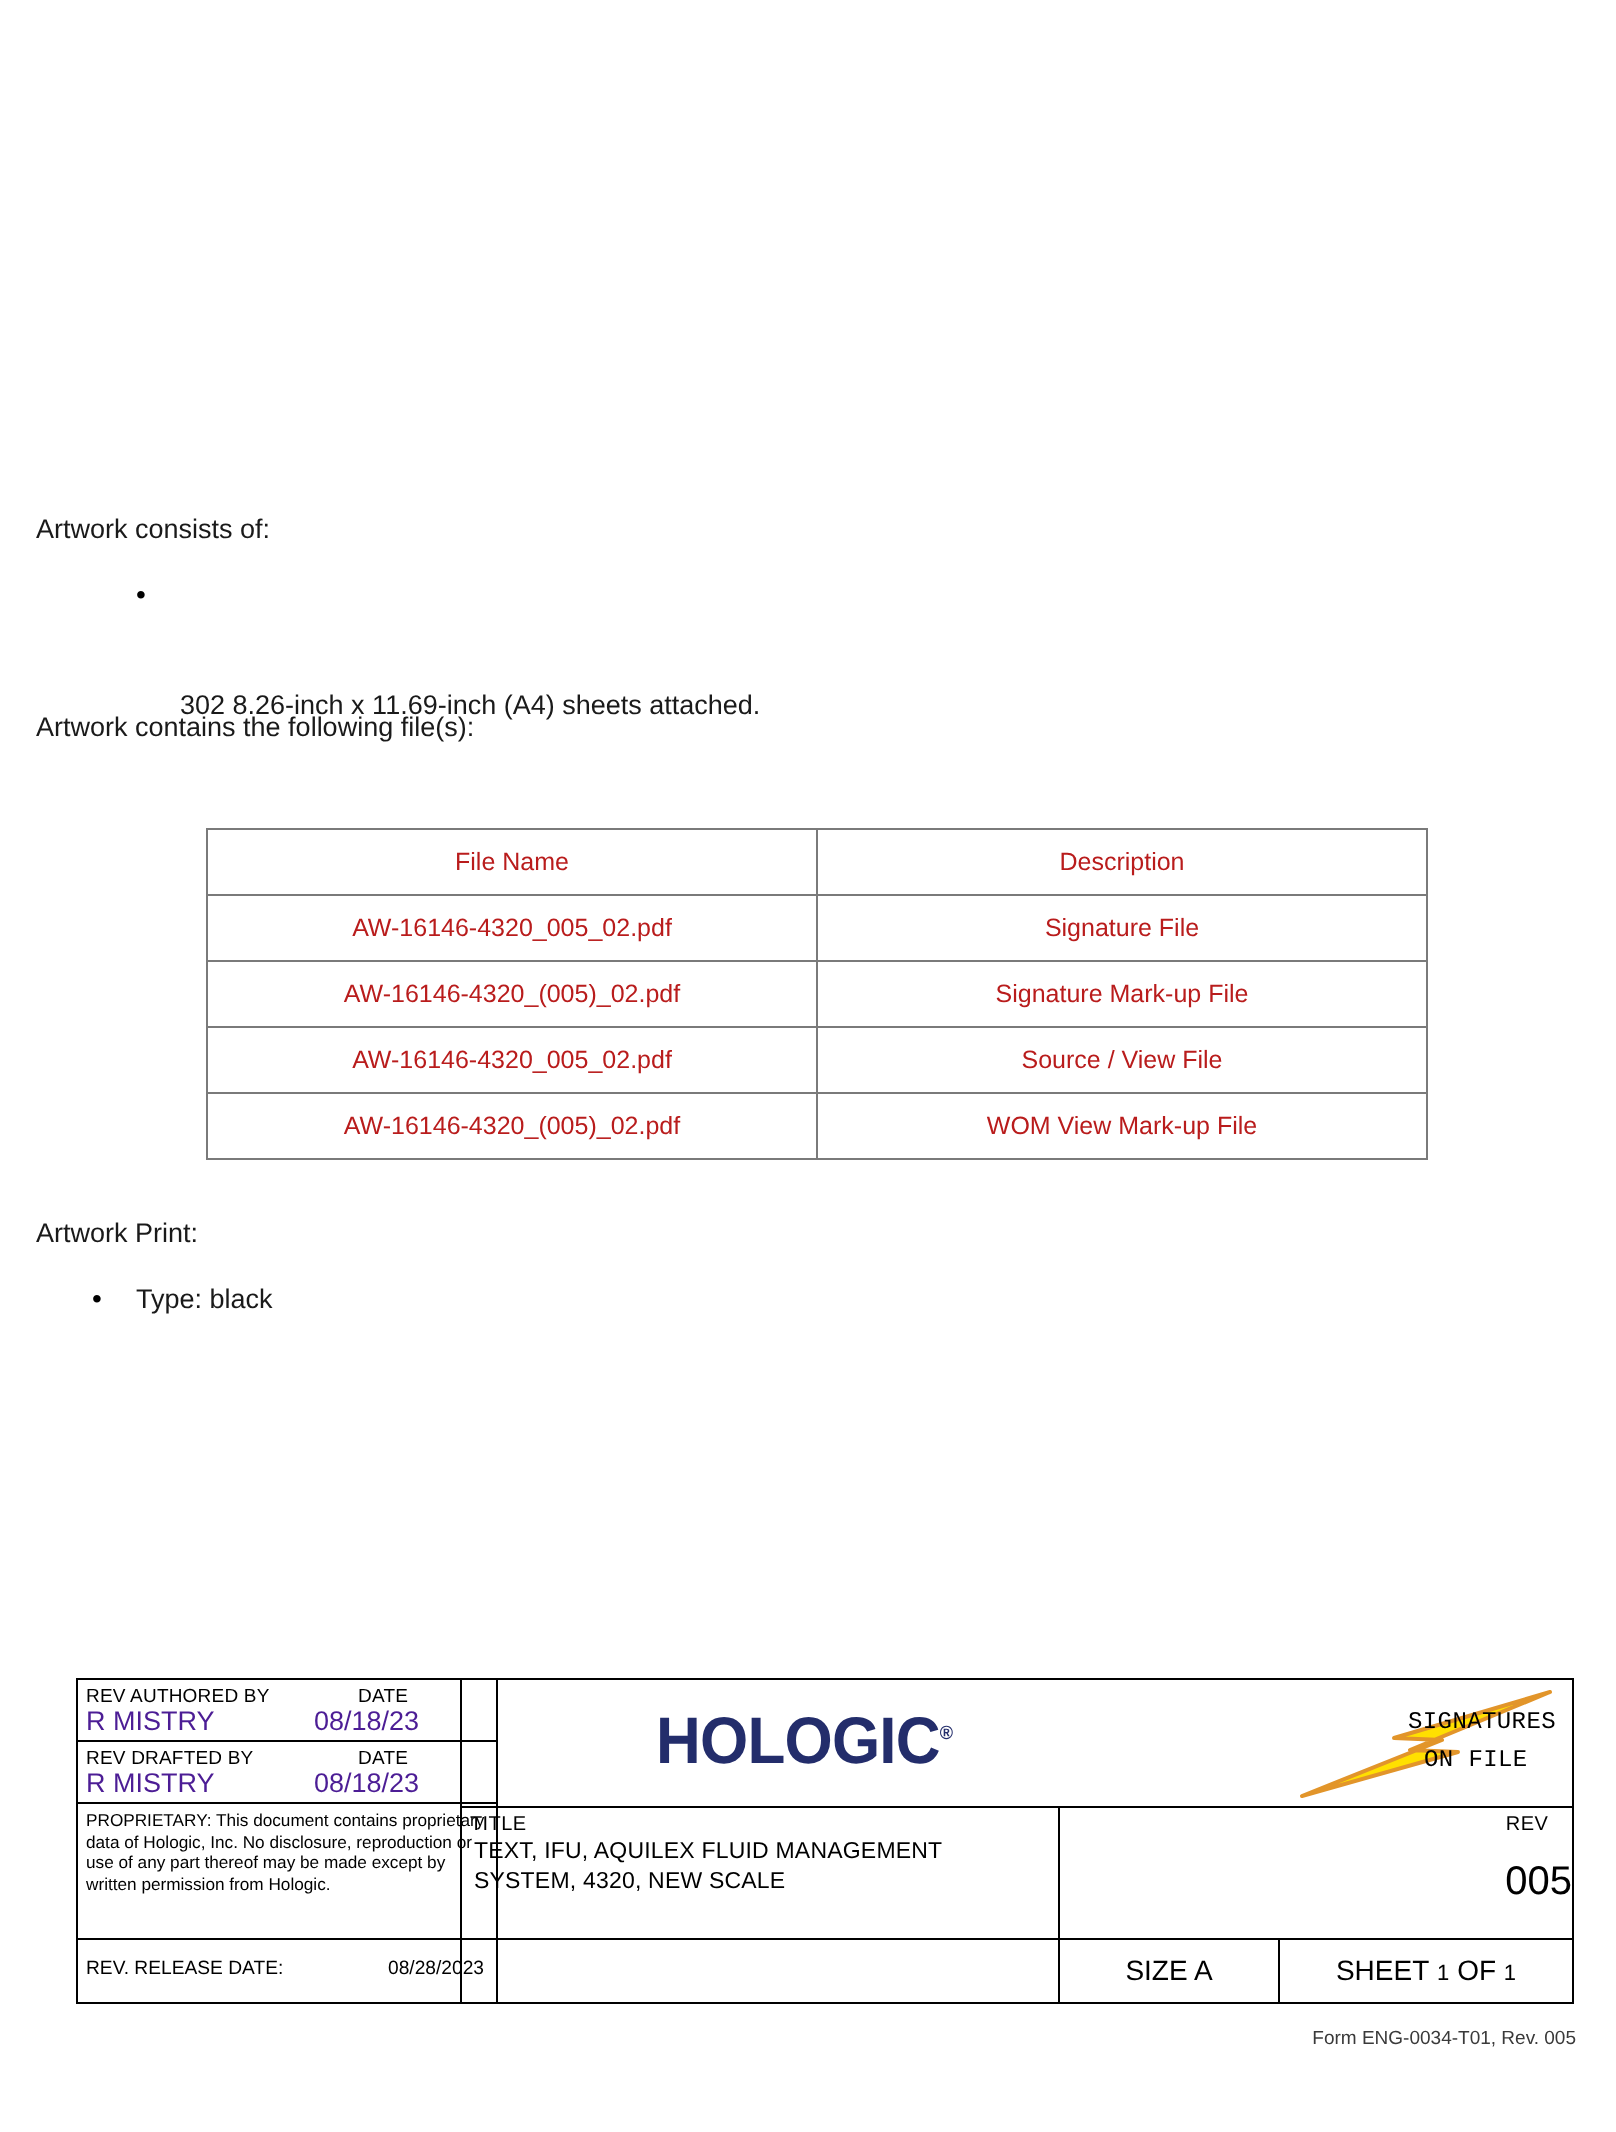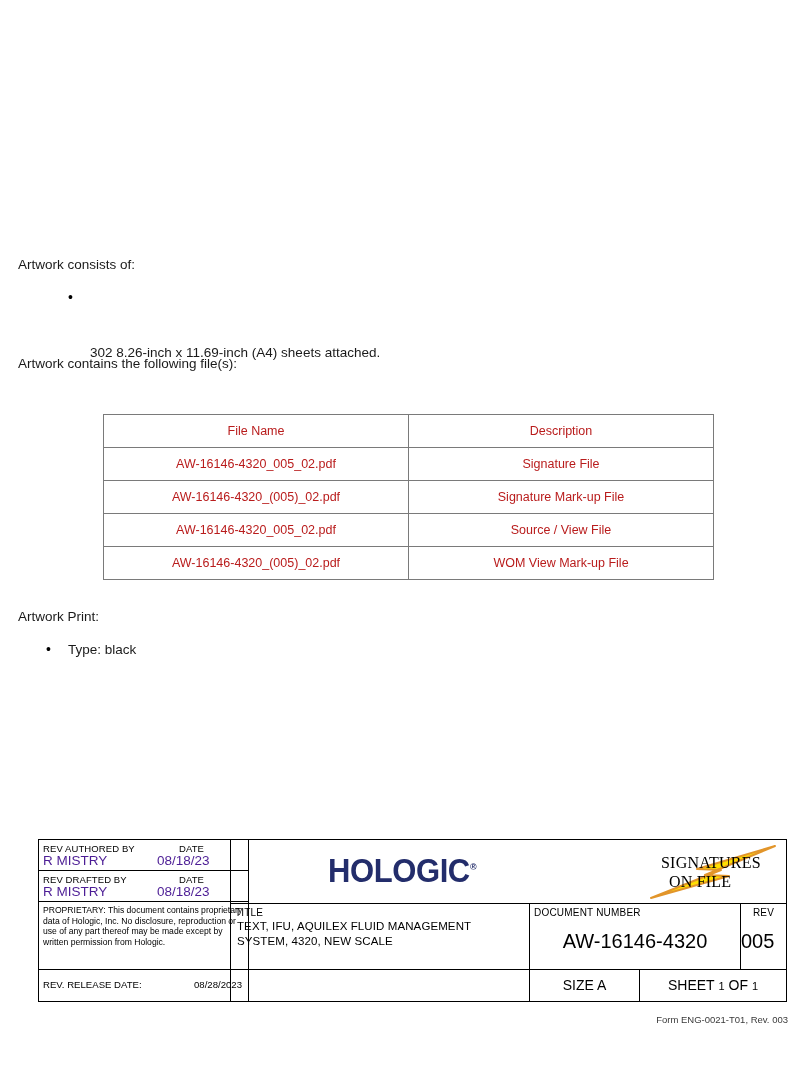--- a/index.html
+++ b/index.html
@@ -187,25 +187,26 @@
     top: 2px;
     width: 140px;
     height: 60px;
   }
   .sig-stamp svg {
     position: absolute;
     left: 0; top: 0;
   }
   .sig-text {
     position: absolute;
-    font-size: 16px;
-    color: #000;
-    font-family: Liberation Serif, serif;
+    font-size: 12px;
+    color: #000;
+    font-family: Liberation Mono, monospace;
     letter-spacing: 0.2px;
     white-space: nowrap;
+    margin-left: 43px;
   }
   .sig-line1 { left: 18px; top: 12px; }
   .sig-line2 { left: 26px; top: 31px; }
 
   
   .cell-title {
     position: absolute;
     left: 0; top: 0;
     width: 299px;
     height: 100%;
@@ -263,21 +264,21 @@
     top: 26px;
     text-align: center;
     font-size: 20px;
     color: #000;
     letter-spacing: 0px;
   }
   .rev-text {
     position: absolute;
     left: 0; right: 0;
     top: 26px;
-    text-align: left;
+    text-align: right;
     font-size: 20px;
     color: #000;
   }
 
   .cell-blank {
     position: absolute;
     left: 0; top: 0;
     width: 299px; height: 100%;
     border-right: 1.5px solid #000;
     box-sizing: border-box;
@@ -402,31 +403,27 @@
         <span class="sig-text sig-line1">SIGNATURES</span>
         <span class="sig-text sig-line2">ON FILE</span>
       </div>
     </div>
 
     <div class="rrow-title">
       <div class="cell-title">
         <span class="hdr-tag">TITLE</span>
         <div class="title-text">TEXT, IFU, AQUILEX FLUID MANAGEMENT SYSTEM, 4320, NEW SCALE</div>
       </div>
-      <div class="cell-docnum">
-        <span class="hdr-tag">DOCUMENT NUMBER</span>
-        <div class="docnum-text">AW-16146-4320</div>
-      </div>
       <div class="cell-rev">
         <span class="hdr-tag-center">REV</span>
         <div class="rev-text">005</div>
       </div>
     </div>
 
     <div class="rrow-size">
       <div class="cell-blank"></div>
       <div class="cell-size">SIZE A</div>
       <div class="cell-sheet"><span>SHEET</span>&nbsp;<span class="num">1</span>&nbsp;<span>OF</span>&nbsp;<span class="num">1</span></div>
     </div>
   </div>
 </div>
 
-<div class="form-footer">Form ENG-0021-T01, Rev. 003</div>
+<div class="form-footer">Form ENG-0034-T01, Rev. 005</div>
 
 </body></html>

